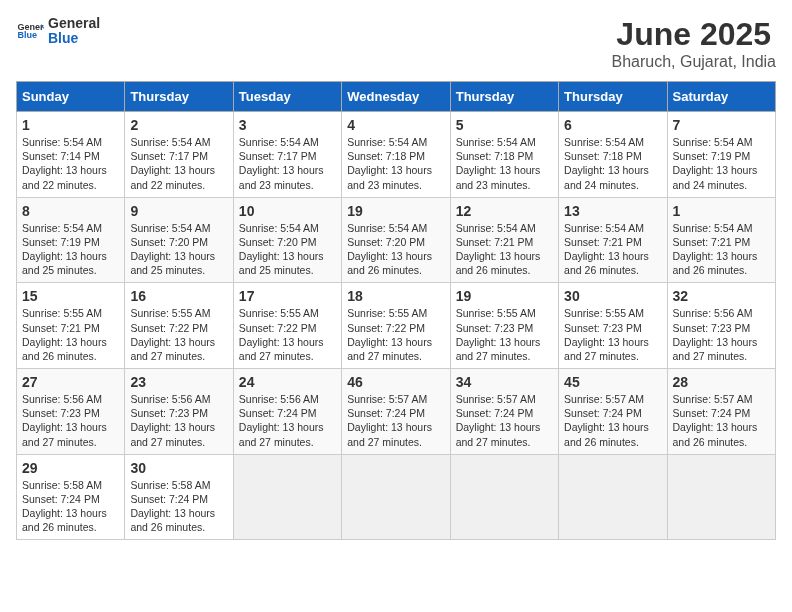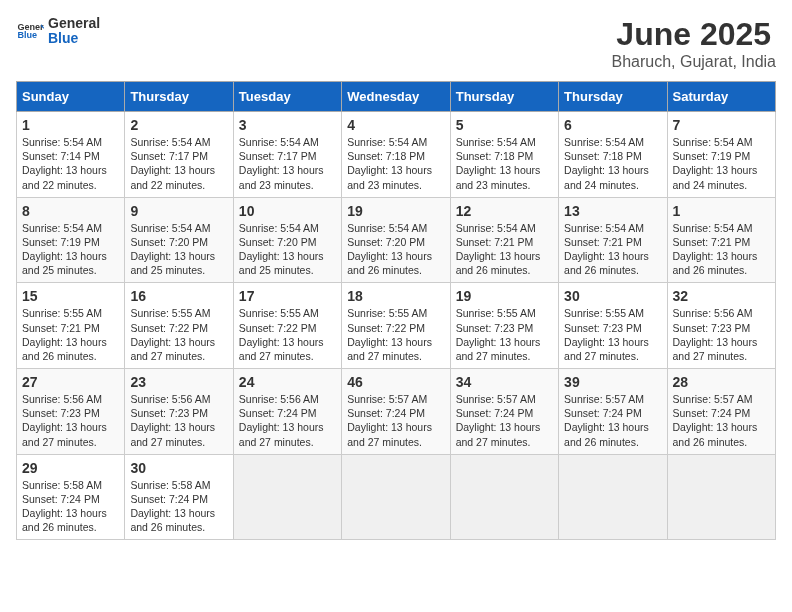--- a/index.html
+++ b/index.html
@@ -295,21 +295,21 @@
           <div style="font-size: 10.5px; line-height: 1.35;">and 27 minutes.</div>
         </td>
         <td>
           <span class="day-num">34</span>
           <div style="font-size: 10.5px; line-height: 1.35;">Sunrise: 5:57 AM</div>
           <div style="font-size: 10.5px; line-height: 1.35;">Sunset: 7:24 PM</div>
           <div style="font-size: 10.5px; line-height: 1.35;">Daylight: 13 hours</div>
           <div style="font-size: 10.5px; line-height: 1.35;">and 27 minutes.</div>
         </td>
         <td>
-          <span class="day-num">39</span>
+          <span class="day-num">45</span>
           <div style="font-size: 10.5px; line-height: 1.35;">Sunrise: 5:57 AM</div>
           <div style="font-size: 10.5px; line-height: 1.35;">Sunset: 7:24 PM</div>
           <div style="font-size: 10.5px; line-height: 1.35;">Daylight: 13 hours</div>
           <div style="font-size: 10.5px; line-height: 1.35;">and 26 minutes.</div>
         </td>
         <td>
           <span class="day-num">28</span>
           <div style="font-size: 10.5px; line-height: 1.35;">Sunrise: 5:57 AM</div>
           <div style="font-size: 10.5px; line-height: 1.35;">Sunset: 7:24 PM</div>
           <div style="font-size: 10.5px; line-height: 1.35;">Daylight: 13 hours</div>

